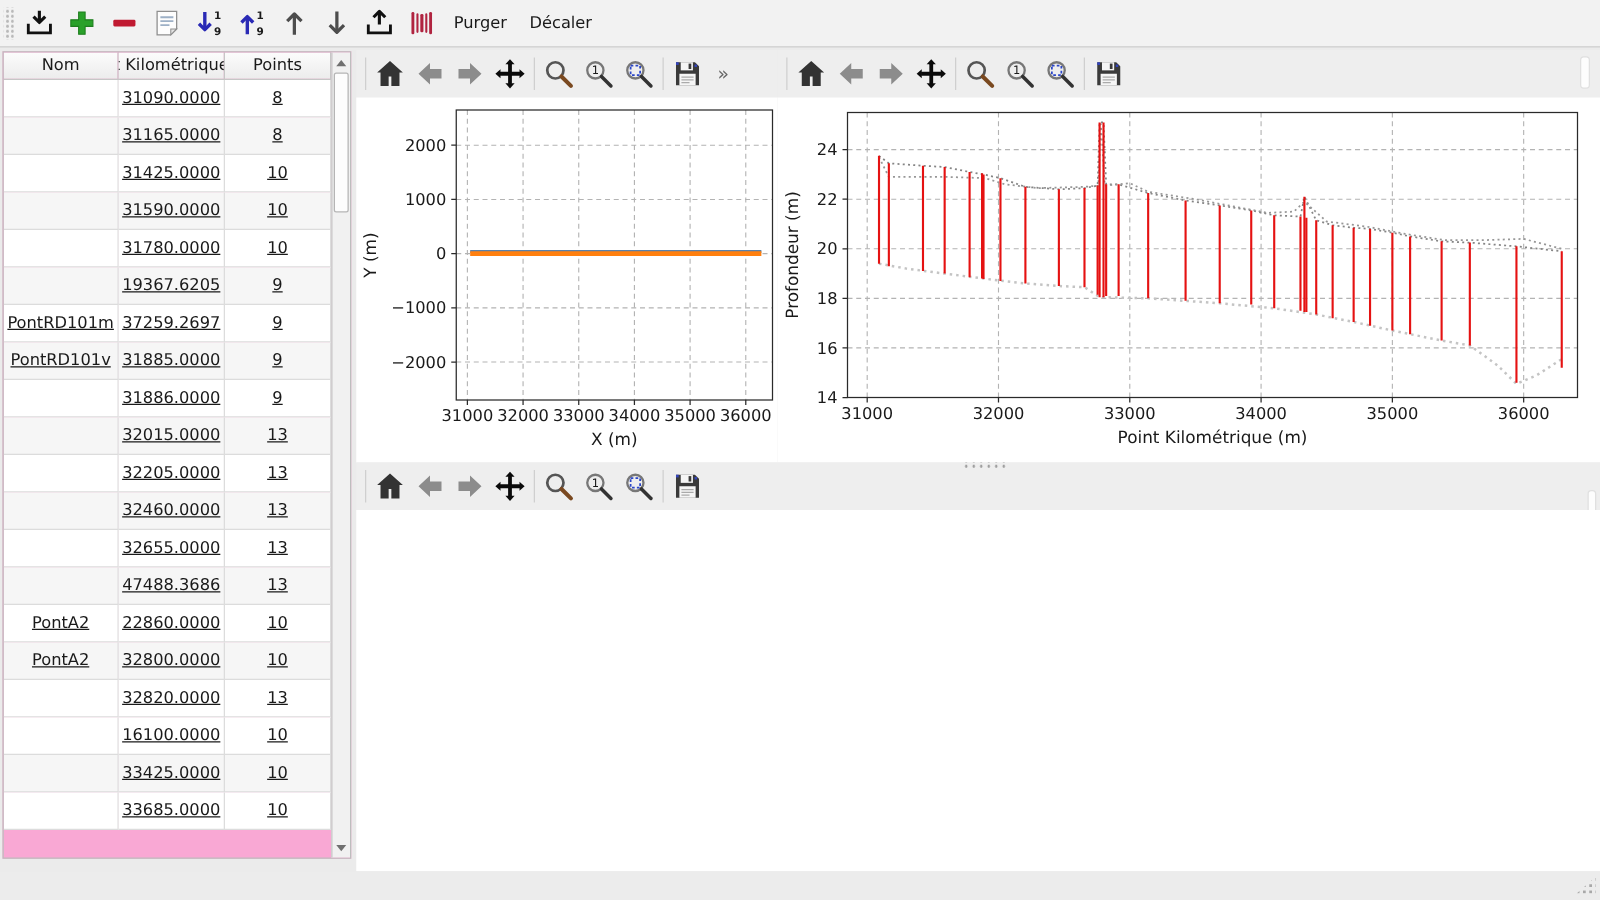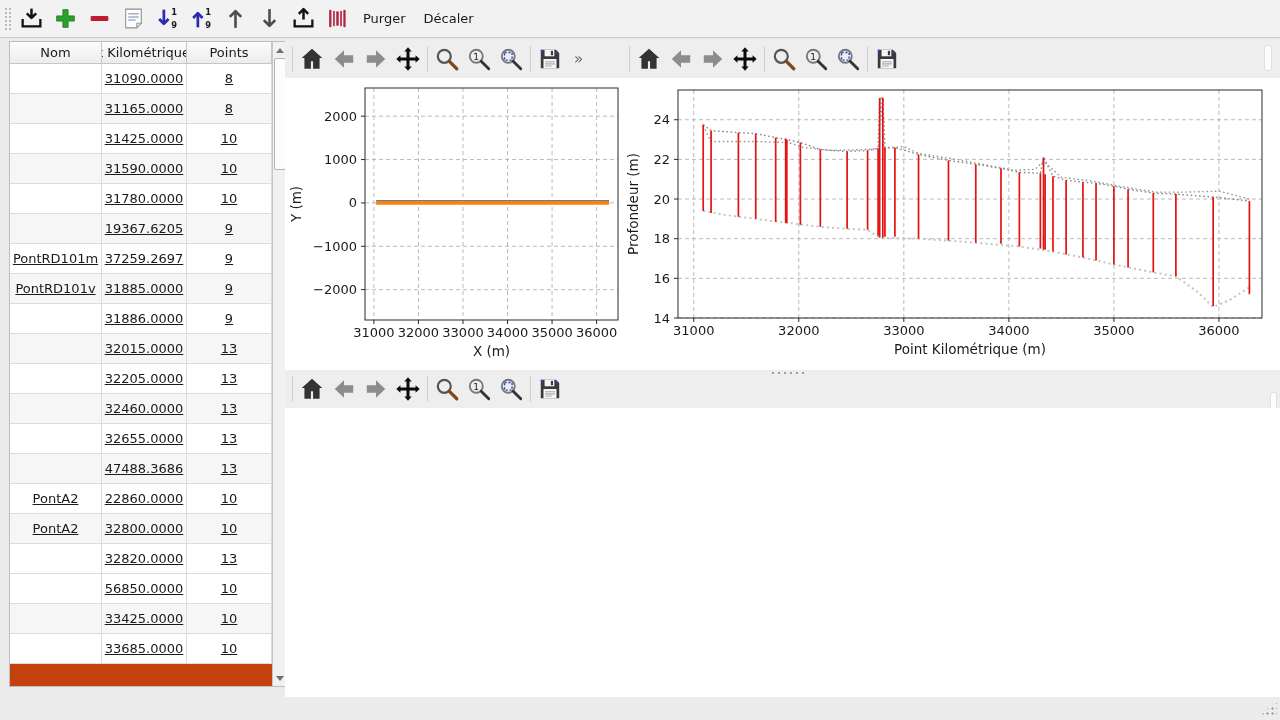--- a/index.html
+++ b/index.html
@@ -17,21 +17,21 @@
   .tb-handle { width:8px; height:26px; margin-right:3px;
     background-image:radial-gradient(circle,#b9b9b9 1px,transparent 1.3px);
     background-size:4px 4px; background-position:1px 1px; }
   .tbtn { width:34px; height:32px; border:none; background:transparent; padding:0;
     display:flex; align-items:center; justify-content:center; }
   .tb-text { border:none; background:transparent; height:30px; padding:0 9px;
     font-family:inherit; font-size:13px; color:#1a1a1a; }
   
   .left-panel {
     position:absolute; left:2px; top:41px; width:279px; height:646px;
-    background:#c2410c; border:1px solid #bdbdbd;margin-left:7px;
+    background:#f9a8d4; border:1px solid #bdbdbd;
   }
   .pk-table { position:absolute; left:0; top:0; width:262px; height:644px; overflow:hidden; }
   .pk-head { display:flex; height:22px; }
   .pk-hcell {
     background:linear-gradient(#fcfcfc,#ececec); border-right:1px solid #c6c6c6; border-bottom:1px solid #c6c6c6;
     display:flex; align-items:center; justify-content:center; font-size:13px;
     overflow:hidden; white-space:nowrap; flex:none;
   }
   .pk-row { display:flex; height:30px;text-decoration:underline; }
   .pk-row.alt .pk-cell { background:#f6f6f6; }
@@ -273,21 +273,21 @@
           <div class="pk-cell c-pk">32800.0000</div>
           <div class="pk-cell c-pts">10</div>
         </div>
         <div class="pk-row">
           <div class="pk-cell c-nom"></div>
           <div class="pk-cell c-pk">32820.0000</div>
           <div class="pk-cell c-pts">13</div>
         </div>
         <div class="pk-row">
           <div class="pk-cell c-nom"></div>
-          <div class="pk-cell c-pk">56850.0000</div>
+          <div class="pk-cell c-pk">16100.0000</div>
           <div class="pk-cell c-pts">10</div>
         </div>
         <div class="pk-row alt">
           <div class="pk-cell c-nom"></div>
           <div class="pk-cell c-pk">33425.0000</div>
           <div class="pk-cell c-pts">10</div>
         </div>
         <div class="pk-row">
           <div class="pk-cell c-nom"></div>
           <div class="pk-cell c-pk">33685.0000</div>

